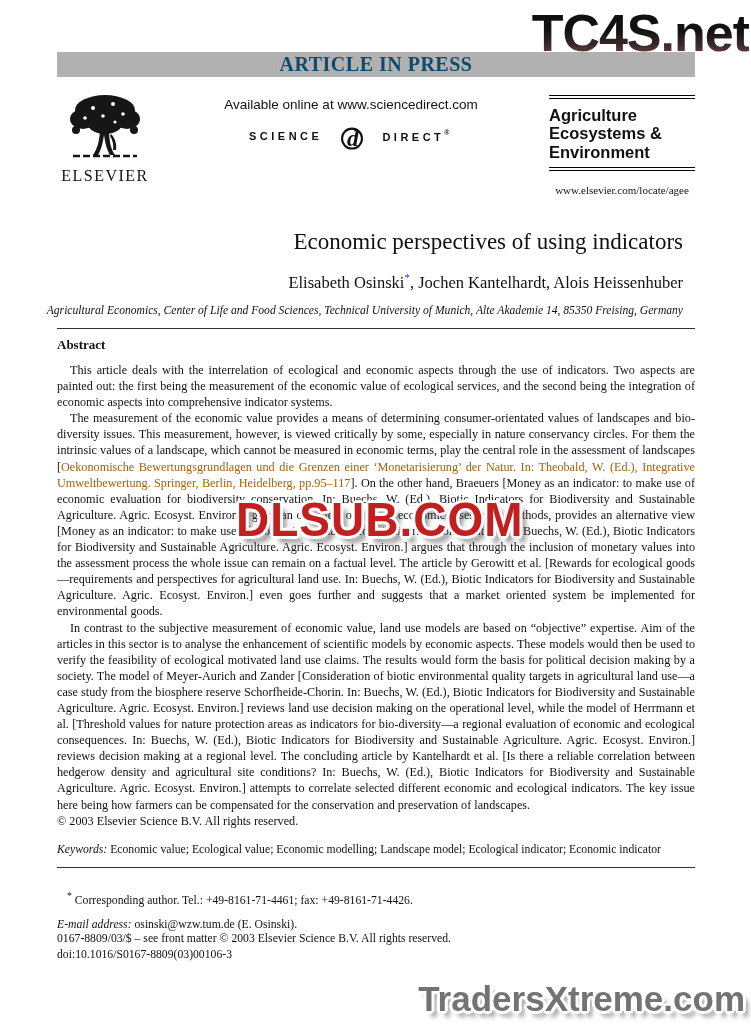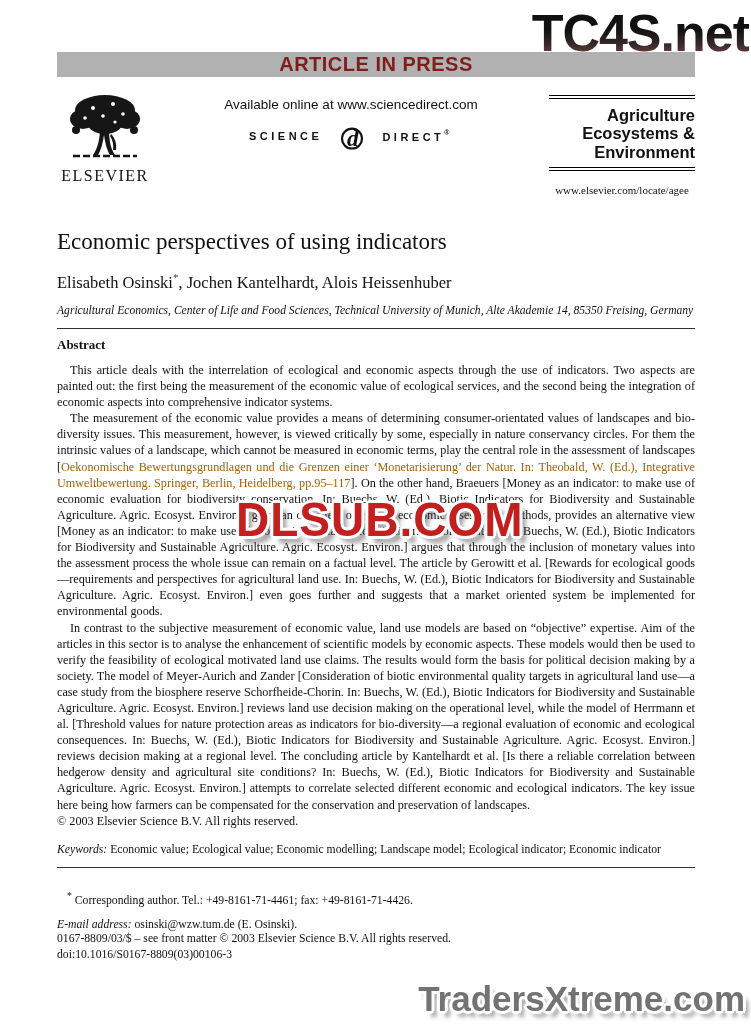--- a/index.html
+++ b/index.html
@@ -37,46 +37,46 @@
     font-size:35px; color:#737373;
     text-shadow:
       -2px -2px 0 #fff, 2px -2px 0 #fff, -2px 2px 0 #fff, 2px 2px 0 #fff,
       0 -3px 0 #fff, 0 3px 0 #fff, -3px 0 0 #fff, 3px 0 0 #fff,
       5px 6px 4px rgba(90,90,90,0.6);
   }
 
   
   .banner {
     position:absolute; top:52px; left:57px; width:638px; height:25px;
-    background:#b1b1b1; color:#7f1d1d; text-align:center; line-height:25px;
-    font-family:Liberation Sans, sans-serif; font-weight:bold;
+    background:#b1b1b1; color:#0c4a6e; text-align:center; line-height:25px;
+    font-family:Liberation Serif, serif; font-weight:bold;
     font-size:20px; letter-spacing:0.5px;
   }
 
   
   .header-row { position:absolute; top:92px; left:57px; width:638px; display:flex; }
   .col-logo { width:96px; text-align:center; }
   .logo-tree svg { width:80px; height:74px; display:block; margin:0 auto; }
   .publisher { font-size:16px; letter-spacing:1.5px; margin-top:1px; }
   .col-center { flex:1; text-align:center; padding-top:5px; }
   .available { font-family:"Liberation Sans", sans-serif; font-size:13.5px; }
   .sd-logo { margin-top:7px; display:flex; align-items:center; justify-content:center; gap:17px;
              font-family:"Liberation Sans", sans-serif; font-weight:bold; }
   .sd-word { font-size:11px; letter-spacing:3.5px; }
   .sd-d svg { width:26px; height:34px; display:block; }
   .sd-reg { font-size:7px; vertical-align:6px; }
   .journal-ref { margin-top:21px; font-size:12.3px; }
   .col-right { width:146px; padding-top:3px; }
   .dbl-rule { height:4px; border-top:1.6px solid #000; border-bottom:1.6px solid #000; }
   .jbox-title { font-family:"Liberation Sans", sans-serif; font-weight:bold;
-                font-size:16.5px; line-height:1.12; text-align:right; padding:7px 0 6px 0; }
+                font-size:16.5px; line-height:1.12; text-align:left; padding:7px 0 6px 0; }
   .jbox-url { font-size:11px; text-align:center; margin-top:13px; }
 
   
-  .title-block { position:absolute; top:229px; left:57px; width:638px; text-align:left; }
+  .title-block { position:absolute; top:229px; left:45px; width:638px; text-align:right; }
   .paper-title { font-size:23px; font-weight:normal; margin:0; }
   .authors { margin-top:16px; font-size:16.5px; }
   .author-mark { color:#2333cc; font-size:11px; }
   .affiliation { margin-top:11px; font-style:italic; font-size:11.6px; }
 
   .rule1 { position:absolute; top:328px; left:57px; width:638px; border-top:1.2px solid #333; }
 
   
   .abstract { position:absolute; top:337px; left:57px; width:638px; }
   .abs-h { font-size:13px; font-weight:bold; margin:0; }

